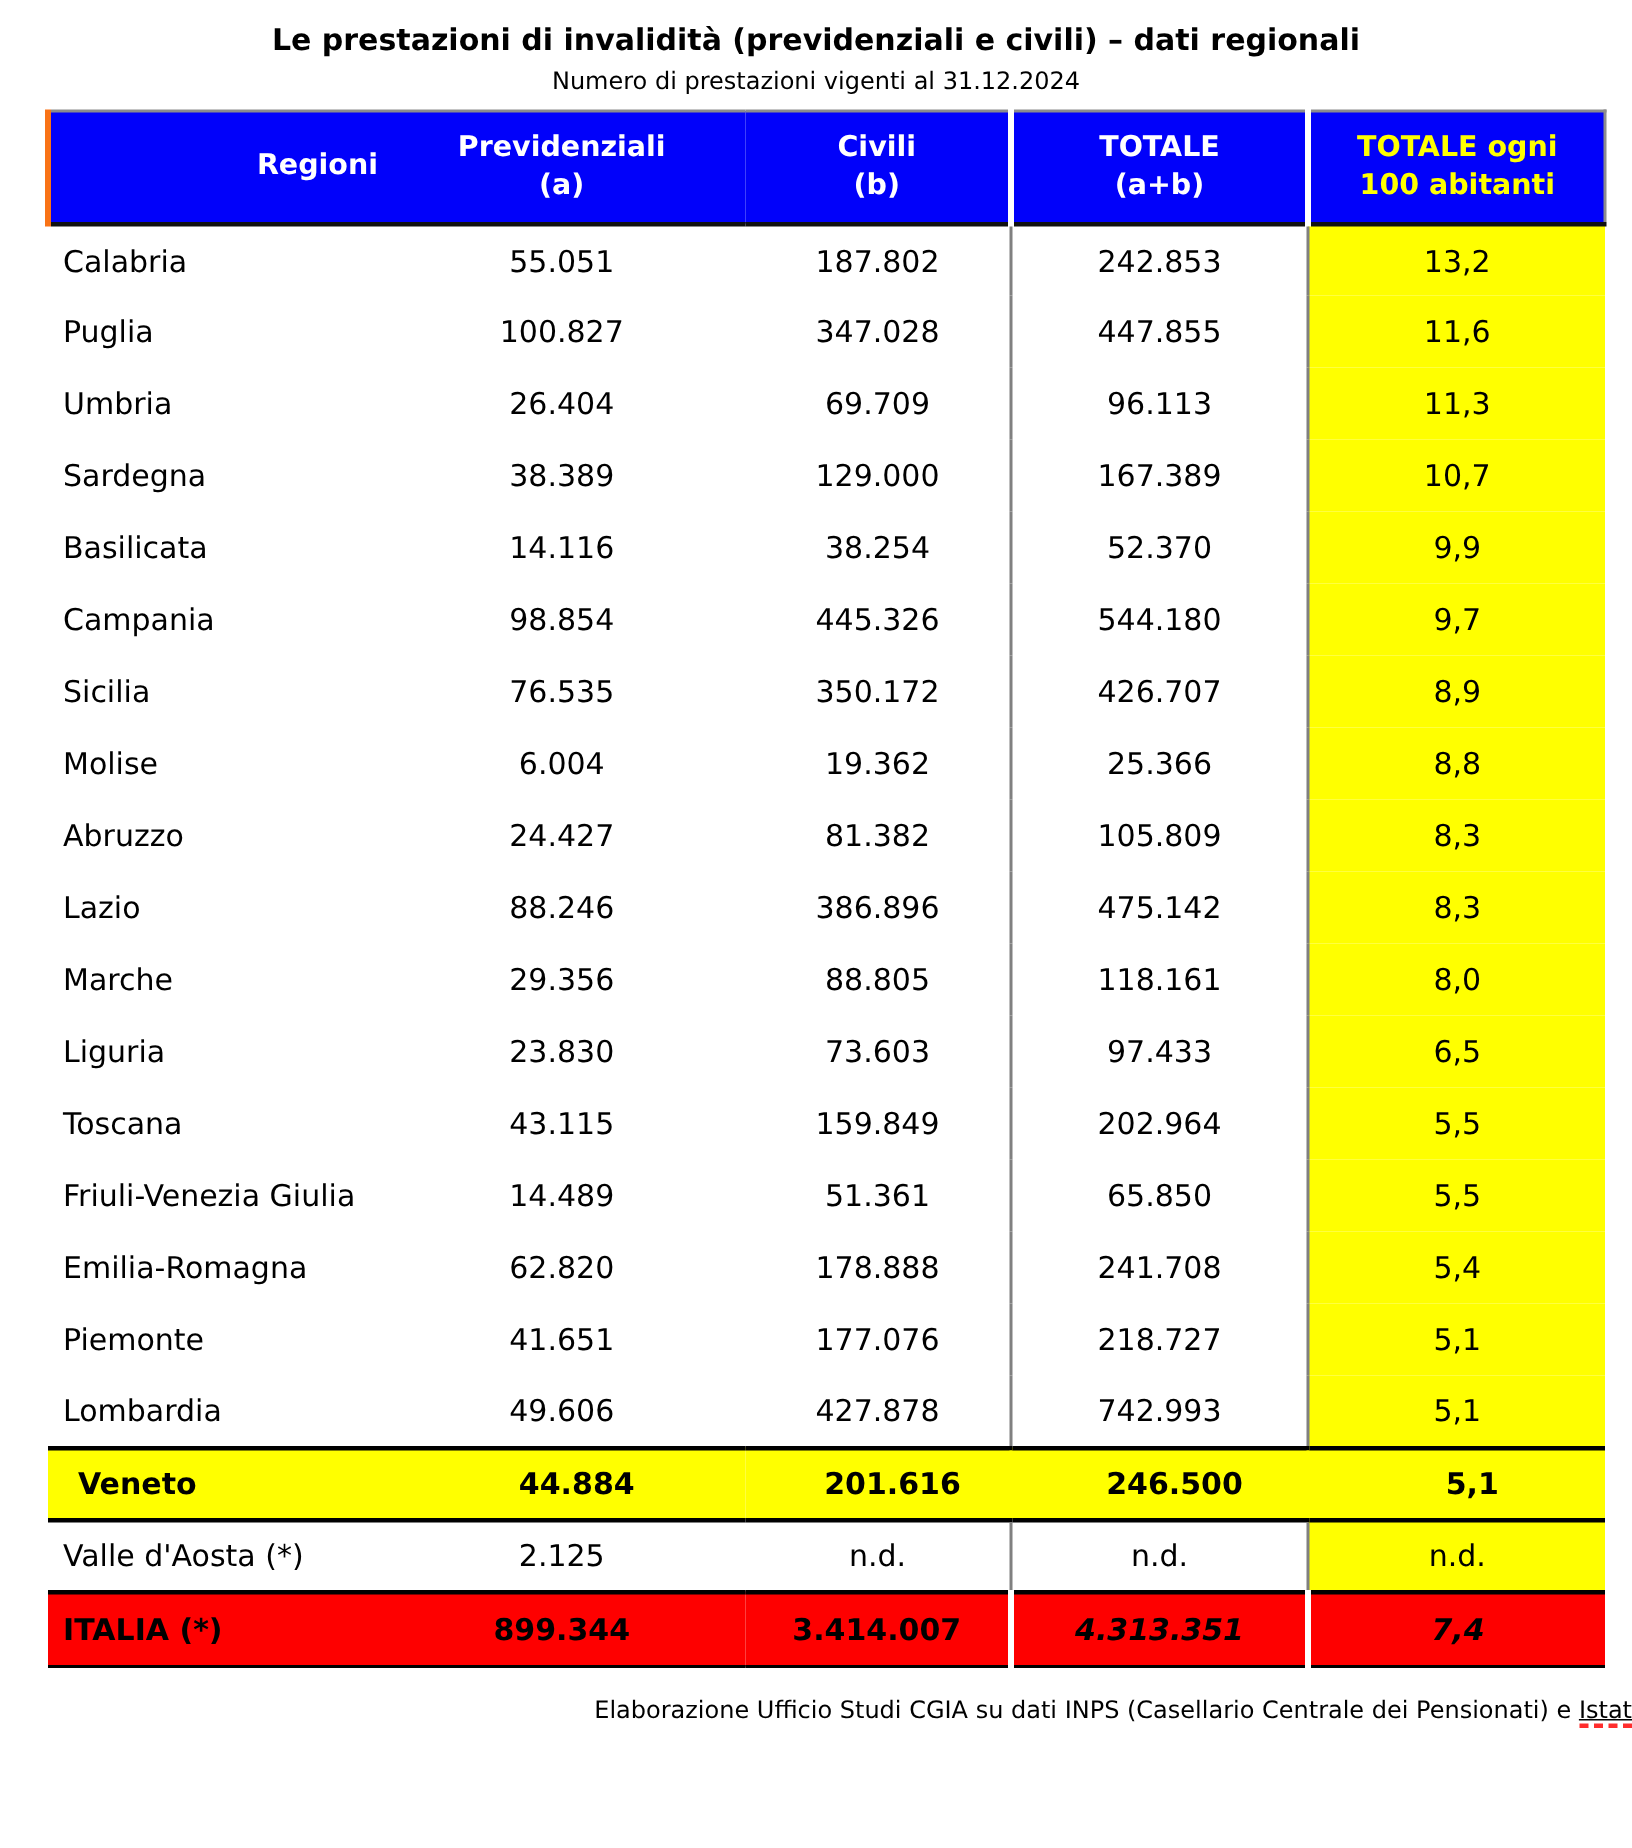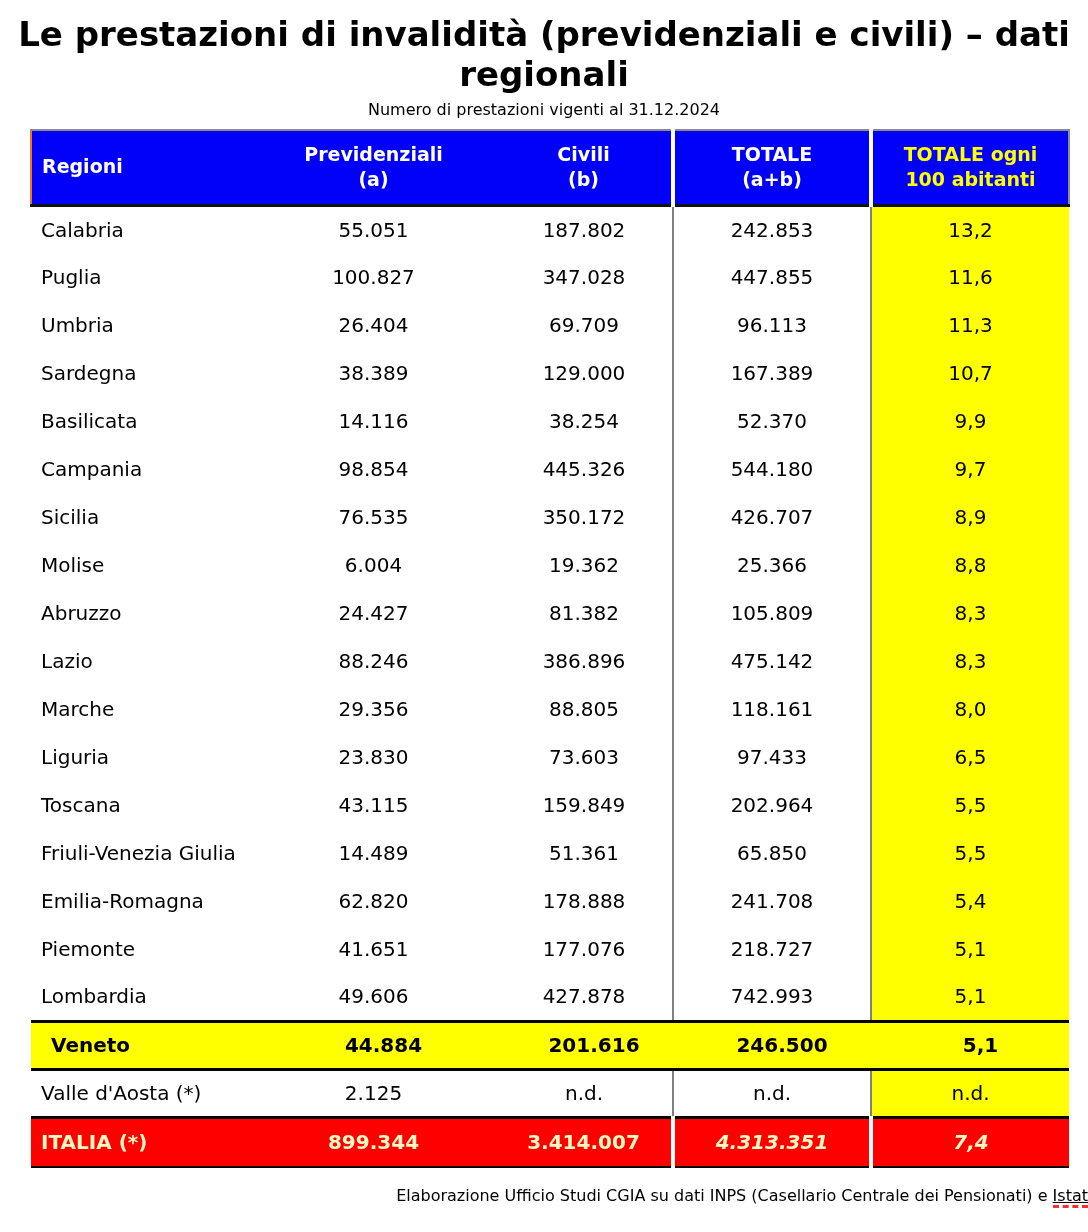--- a/index.html
+++ b/index.html
@@ -7,21 +7,21 @@
     width: 1088px; height: 1232px;
     background: #ffffff;
     font-family: "DejaVu Sans", "Liberation Sans", sans-serif;
     overflow: hidden;
   }
   .page { width: 1088px; height: 1232px; position: relative; }
 
   .title {
     margin-top: 14px;
     text-align: center;
-    font-size: 34px;
+    font-size: 20px;
     font-weight: bold;
     color: #000;
     letter-spacing: 0px;
   }
   .subtitle {
     margin-top: 6px;
     text-align: center;
     font-size: 16px;
     font-weight: normal;
     color: #000;
@@ -45,21 +45,21 @@
     color: var(--header-text, #ffffff);
     font-size: 19px;
     font-weight: bold;
     line-height: 1.35;
     white-space: pre-line;
     vertical-align: middle;
     text-align: center;
     border-top: 2px solid #8c8c8c;
     border-bottom: 3px solid #111111;
   }
-  thead th.h-region { text-align: left; padding-left: 10px; border-left: 2px solid #f97316; }
+  thead th.h-region { text-align: right; padding-left: 10px; border-left: 4px solid #f97316; }
   thead th.h-rate  { color: var(--rate-header-text, #ffff00); border-right: 2px solid #8c8c8c; }
   thead th.h-tot, thead th.h-rate { border-left: 4px solid #ffffff; }
 
   tbody tr { height: 48px; }
   tbody td {
     font-size: 20px;
     color: #000;
     text-align: center;
     vertical-align: middle;
   }
@@ -72,21 +72,21 @@
     font-weight: bold;
     border-top: 3px solid #000;
     border-bottom: 3px solid #000;
     padding-left: 20px;
   }
   tr.highlight td.c-tot, tr.highlight td.c-rate { border-left-color: var(--highlight, #ffff00); }
 
   tr.total { height: 50px; }
   tr.total td {
     background: var(--total-bg, #fe0000);
-    color: #fef9c3;
+    color: #000000;
     font-weight: bold;
     border-top: 3px solid #000;
     border-bottom: 2px solid #000;
   }
   tr.total td.c-tot, tr.total td.c-rate { border-left: 4px solid #ffffff; font-style: italic; }
 
   .footer {
     margin-top: 18px;
     text-align: right;
     font-size: 16px;

